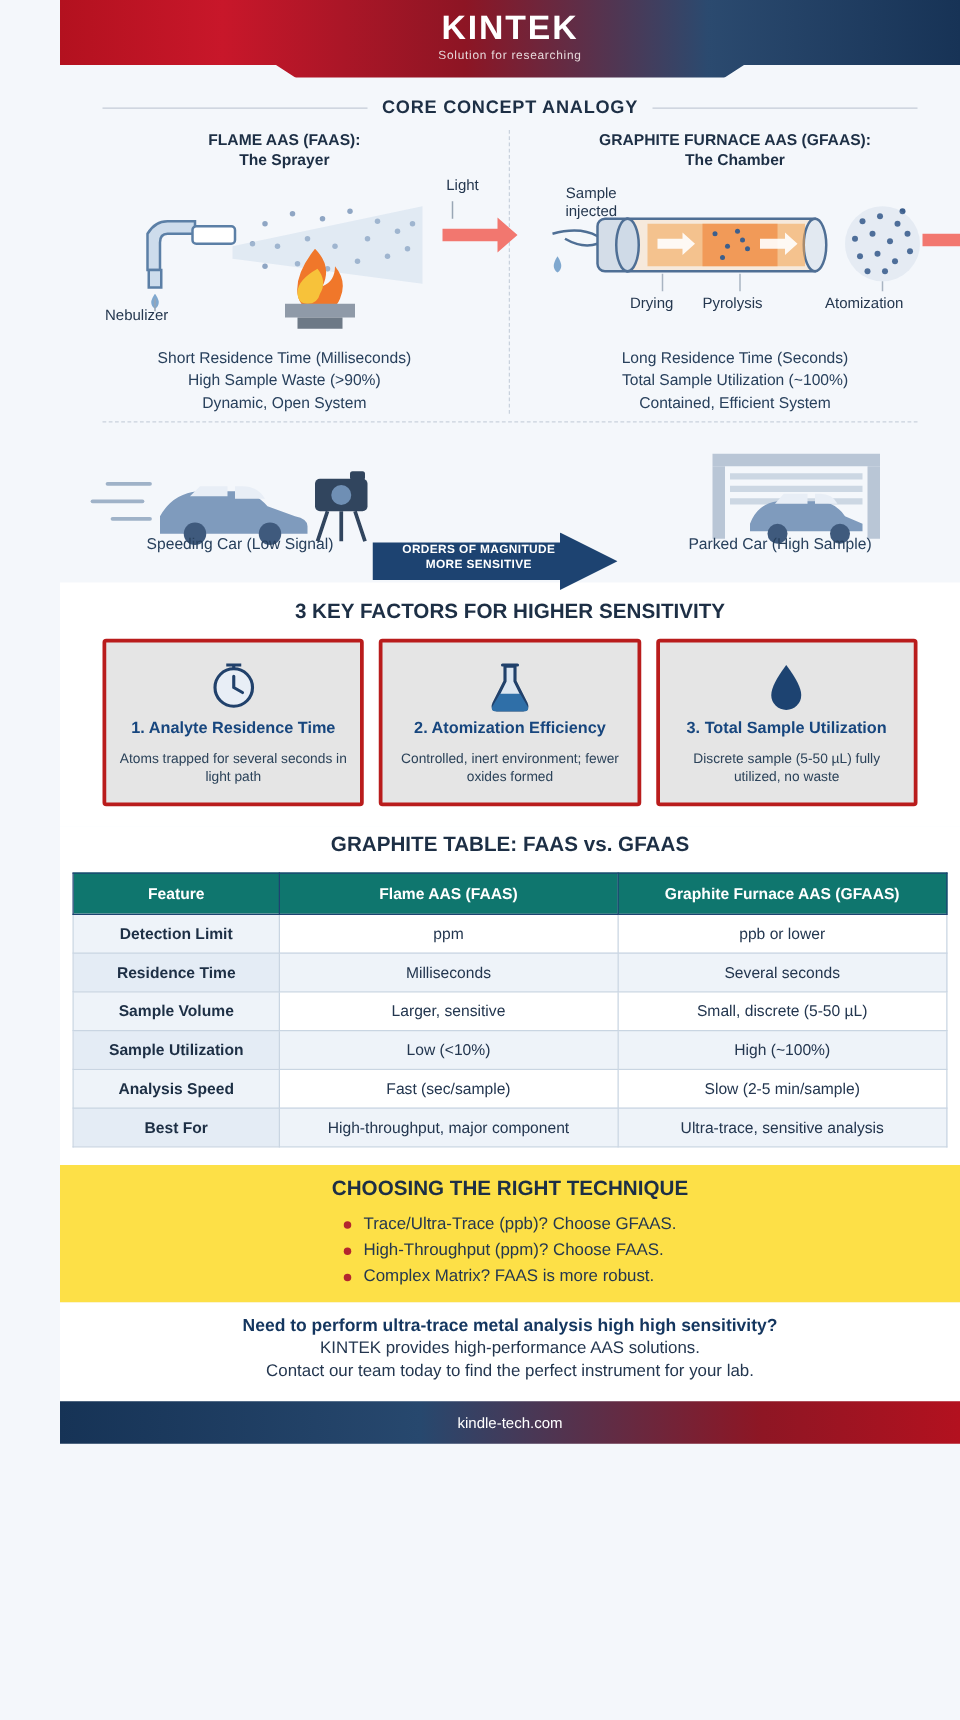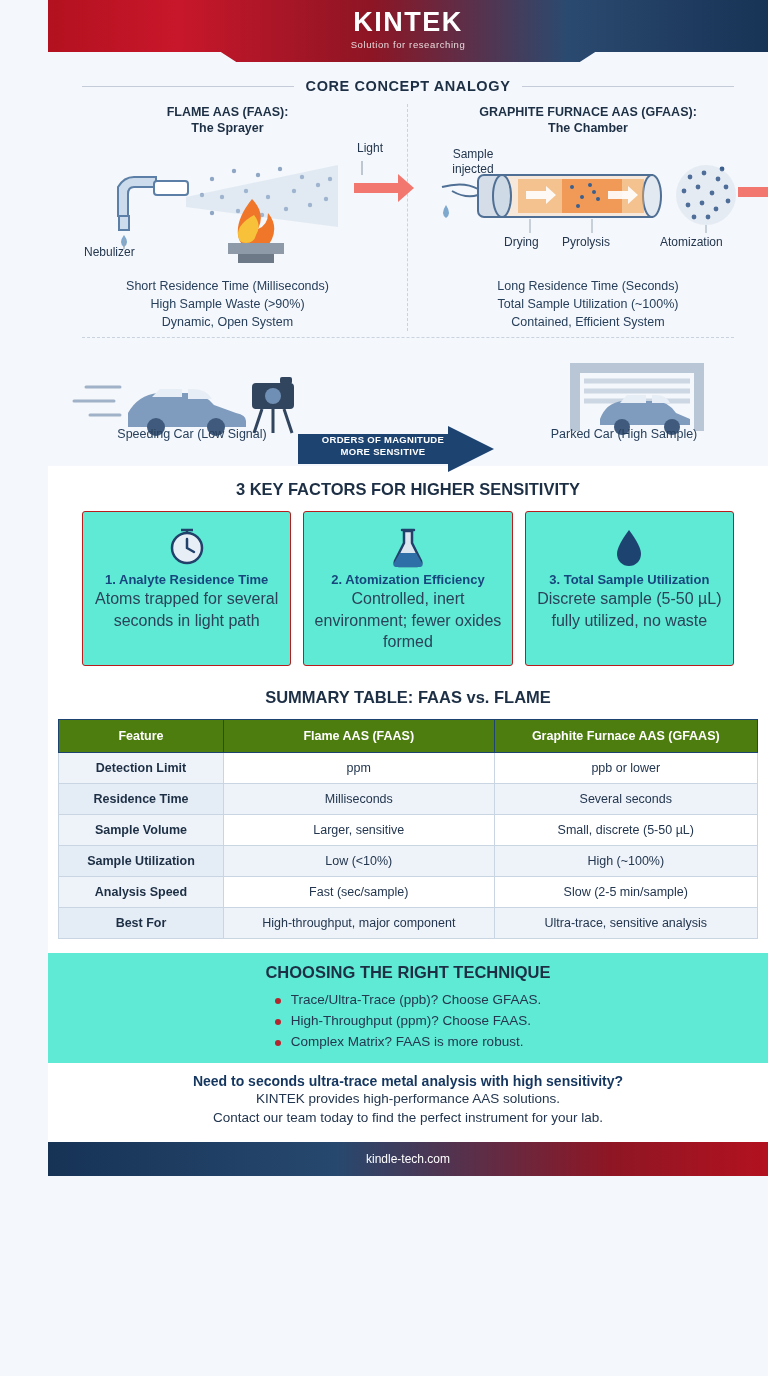--- a/index.html
+++ b/index.html
@@ -57,36 +57,36 @@
   .analogy .side { width:40%; position:relative; text-align:center;}
   .analogy .mid { width:20%; position:relative;}
   .cap { font-size:12.5px; color:#28405c; position:absolute; bottom:2px; left:0; right:0;}
   .arrow-band { position:absolute; top:26px; left:-38px; width:196px; height:46px; }
   .arrow-text { position:absolute; top:34px; left:-28px; width:150px; text-align:center; color:#fff; font-size:9.5px; font-weight:bold; line-height:1.25; letter-spacing:.3px;}
 
   
   .factors-sec { background:#ffffff; margin-top:10px; padding:14px 0 16px;}
   h2.sec { text-align:center; font-size:16.5px; font-weight:bold; color:#1d2f45; margin:0 0 12px;}
   .cards { display:flex; gap:12px; padding:0 34px; }
-  .card { flex:1; background:#5eead4; border:1px solid #b91c1c; border-radius:3px; padding:12px 8px 12px; text-align:center;}
+  .card { flex:1; background:#e5e5e5; border:3px solid #b91c1c; border-radius:3px; padding:12px 8px 12px; text-align:center;}
   .card .ico { height:46px; display:flex; align-items:center; justify-content:center;}
   .card .ct { font-size:13px; font-weight:bold; color:#17467e; margin-top:2px;}
-  .card .cd { font-size:16px; color:#2b4259; line-height:1.35; margin-top:1px;}
+  .card .cd { font-size:11px; color:#2b4259; line-height:1.35; margin-top:11px;}
 
   
   .table-sec { background:#ffffff; padding:6px 0 14px;}
   table { border-collapse:collapse; margin:10px auto 0; width:700px; font-size:12.5px;}
-  thead th { background:#4d7c0f; color:#fff; font-weight:bold; padding:9px 6px; border:1px solid #1d4371; font-size:12.5px;}
+  thead th { background:#0f766e; color:#fff; font-weight:bold; padding:9px 6px; border:1px solid #1d4371; font-size:12.5px;}
   tbody td { border:1px solid #c9d5e2; padding:8px 6px; text-align:center; color:#23364f;}
   tbody td.feat { background:#eef3f9; font-weight:bold; color:#1d2f45; width:165px;}
   tbody tr:nth-child(even) td { background:#eef3f9; }
   tbody tr:nth-child(even) td.feat { background:#e4ecf5; }
 
   
-  .choose { background:#5eead4; padding:4px 0 10px; text-align:center;}
+  .choose { background:#fde047; padding:4px 0 10px; text-align:center;}
   .choose h2 { font-size:16.5px; font-weight:bold; color:#1d2f45; margin:6px 0 8px;}
   .bullets { display:inline-block; text-align:left;}
   .bullets div { font-size:13.5px; color:#24374f; line-height:1.55; position:relative; padding-left:16px;}
   .bullets div::before { content:""; position:absolute; left:0; top:8px; width:6px; height:6px; border-radius:50%; background:#b3262e;}
 
   .cta { background:#ffffff; text-align:center; padding:10px 20px 14px;}
   .cta .l1 { font-size:14px; font-weight:bold; color:#14365f;}
   .cta .l2, .cta .l3 { font-size:13.5px; color:#23364f; line-height:1.45;}
 
   .footer {
@@ -329,21 +329,21 @@
             <path d="M22 5 q12 16 12 24 a12 12 0 0 1 -24 0 q0 -8 12 -24 z" fill="#1d4371"></path>
           </svg>
         </div>
         <div class="ct">3. Total Sample Utilization</div>
         <div class="cd">Discrete sample (5-50 µL) fully utilized, no waste</div>
       </div>
     </div>
   </div>
 
   <div class="table-sec">
-    <h2 class="sec">SUMMARY TABLE: FAAS vs. FLAME</h2>
+    <h2 class="sec">GRAPHITE TABLE: FAAS vs. GFAAS</h2>
     <table>
       <thead>
         <tr>
           <th>Feature</th>
           <th>Flame AAS (FAAS)</th>
           <th>Graphite Furnace AAS (GFAAS)</th>
         </tr>
       </thead>
       <tbody>
         <tr>
@@ -383,21 +383,21 @@
   <div class="choose">
     <h2>CHOOSING THE RIGHT TECHNIQUE</h2>
     <div class="bullets">
       <div>Trace/Ultra-Trace (ppb)? Choose GFAAS.</div>
       <div>High-Throughput (ppm)? Choose FAAS.</div>
       <div>Complex Matrix? FAAS is more robust.</div>
     </div>
   </div>
 
   <div class="cta">
-    <div class="l1">Need to seconds ultra-trace metal analysis with high sensitivity?</div>
+    <div class="l1">Need to perform ultra-trace metal analysis high high sensitivity?</div>
     <div class="l2">KINTEK provides high-performance AAS solutions.</div>
     <div class="l3">Contact our team today to find the perfect instrument for your lab.</div>
   </div>
 
   <div class="footer">
     <span>kindle-tech.com</span>
   </div>
 
 </div>
 

